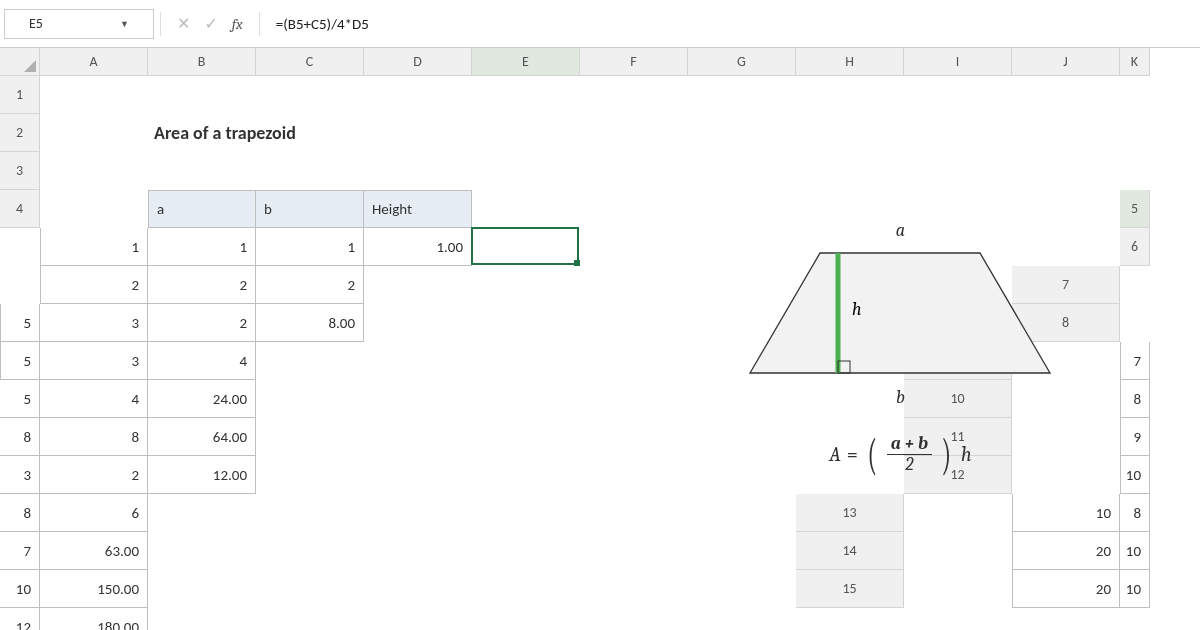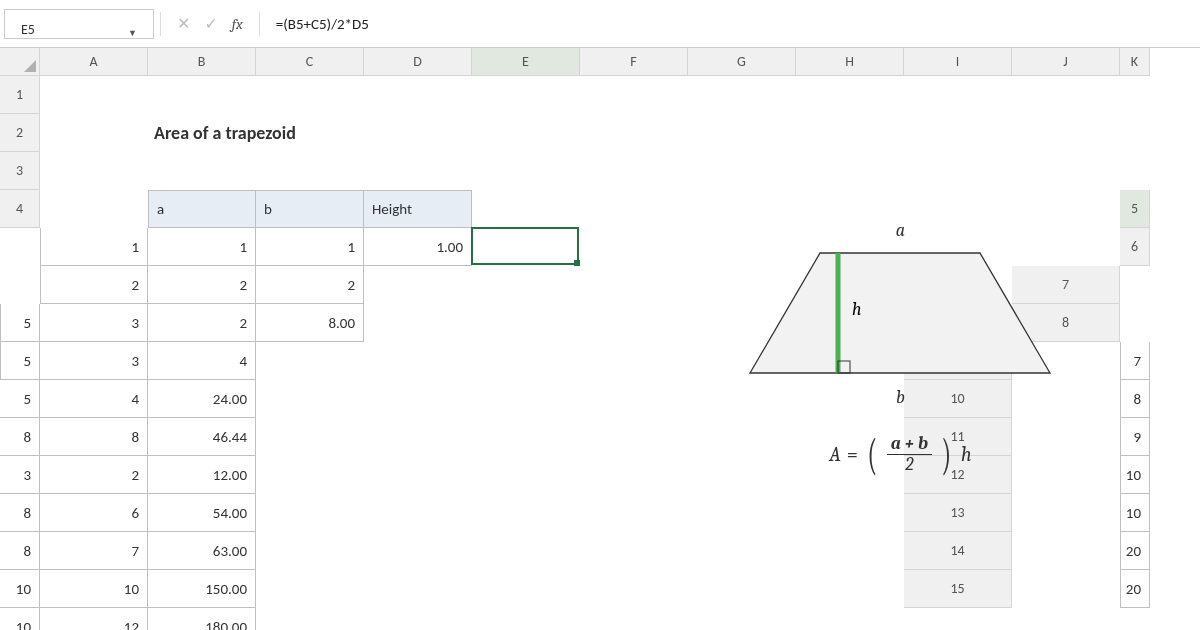--- a/index.html
+++ b/index.html
@@ -1,18 +1,18 @@
 <!DOCTYPE html>
 <html><head>
 <meta charset="utf-8">
 <style>
   * { box-sizing: border-box; margin: 0; padding: 0; }
   body { font-family: 'Calibri', 'Segoe UI', sans-serif; font-size: 15px; background: #fff; overflow: hidden; width: 1200px; height: 630px; color: #333; }
   .formula-bar { height: 48px; border-bottom: 1px solid #ccc; display: flex; align-items: center; background: #fff; padding: 4px 4px; gap: 6px; }
-  .name-box { width: 150px; height: 30px; border: 1px solid #ccc; display: flex; align-items: flex-end; padding: 0 16px; font-size: 14px; justify-content: space-between; }
+  .name-box { width: 150px; height: 30px; border: 1px solid #ccc; display: flex; align-items: center; padding: 0 24px; font-size: 14px; justify-content: space-between; }
   .name-box .dd { font-size: 9px; color: #555; }
   .fb-btns { display: flex; align-items: center; gap: 14px; padding: 0 10px; }
   .fb-btn { color: #bbb; font-size: 16px; }
   .fb-fx { font-style: italic; font-family: 'Cambria', serif; color: #555; font-size: 15px; }
   .fb-input { flex: 1; height: 30px; display: flex; align-items: center; padding: 0 10px; font-size: 15px; color: #222; }
   .sep { width: 1px; height: 24px; background: #ddd; }
 
   .sheet { position: relative; display: grid; grid-template-columns: 40px repeat(10, 108px) 30px; }
   .colhdr, .rowhdr, .corner { background: #f0f0f0; border-right: 1px solid #d4d4d4; border-bottom: 1px solid #d4d4d4; display: flex; align-items: center; justify-content: center; color: #555; font-size: 14px; height: 28px; }
   .rowhdr { height: 38px; }
@@ -44,21 +44,21 @@
     <span class="dd">▼</span>
   </div>
   <div class="sep"></div>
   <div class="fb-btns">
     <span class="fb-btn">✕</span>
     <span class="fb-btn">✓</span>
     <span class="fb-fx">fx</span>
   </div>
   <div class="sep"></div>
   <div class="fb-input">
-    <span>=(B5+C5)/2*D5</span>
+    <span>=(B5+C5)/4*D5</span>
   </div>
 </div>
 
 <div class="sheet" id="sheet" style="position: relative;">
     <div class="corner"></div>
     <div class="colhdr">A</div>
     <div class="colhdr">B</div>
     <div class="colhdr">C</div>
     <div class="colhdr">D</div>
     <div class="colhdr sel">E</div>
@@ -171,21 +171,21 @@
     <div class="cell nobord"></div>
     <div class="cell nobord"></div>
     <div class="cell nobord"></div>
     <div class="cell nobord"></div>
     <div class="cell nobord"></div>
     <div class="rowhdr">10</div>
     <div class="cell nobord"></div>
     <div class="cell tcell">8</div>
     <div class="cell tcell" style="border-left: none;">8</div>
     <div class="cell tcell" style="border-left: none;">8</div>
-    <div class="cell tcell" style="border-left: none;">46.44</div>
+    <div class="cell tcell" style="border-left: none;">64.00</div>
     <div class="cell nobord"></div>
     <div class="cell nobord"></div>
     <div class="cell nobord"></div>
     <div class="cell nobord"></div>
     <div class="cell nobord"></div>
     <div class="cell nobord"></div>
     <div class="rowhdr">11</div>
     <div class="cell nobord"></div>
     <div class="cell tcell">9</div>
     <div class="cell tcell" style="border-left: none;">3</div>
@@ -195,21 +195,20 @@
     <div class="cell nobord"></div>
     <div class="cell nobord"></div>
     <div class="cell nobord"></div>
     <div class="cell nobord"></div>
     <div class="cell nobord"></div>
     <div class="rowhdr">12</div>
     <div class="cell nobord"></div>
     <div class="cell tcell">10</div>
     <div class="cell tcell" style="border-left: none;">8</div>
     <div class="cell tcell" style="border-left: none;">6</div>
-    <div class="cell tcell" style="border-left: none;">54.00</div>
     <div class="cell nobord"></div>
     <div class="cell nobord"></div>
     <div class="cell nobord"></div>
     <div class="cell nobord"></div>
     <div class="cell nobord"></div>
     <div class="cell nobord"></div>
     <div class="rowhdr">13</div>
     <div class="cell nobord"></div>
     <div class="cell tcell">10</div>
     <div class="cell tcell" style="border-left: none;">8</div>

